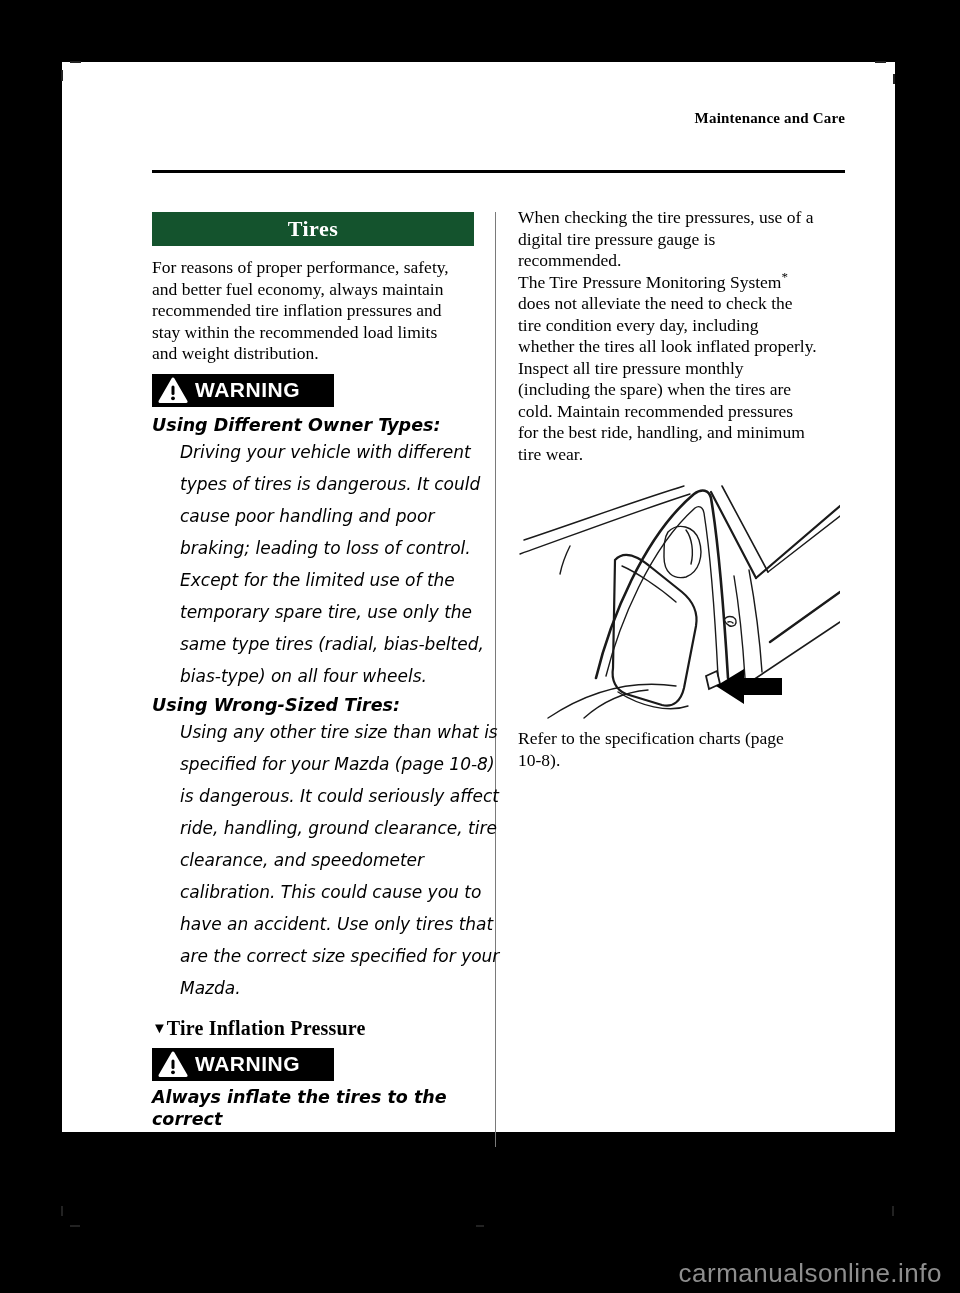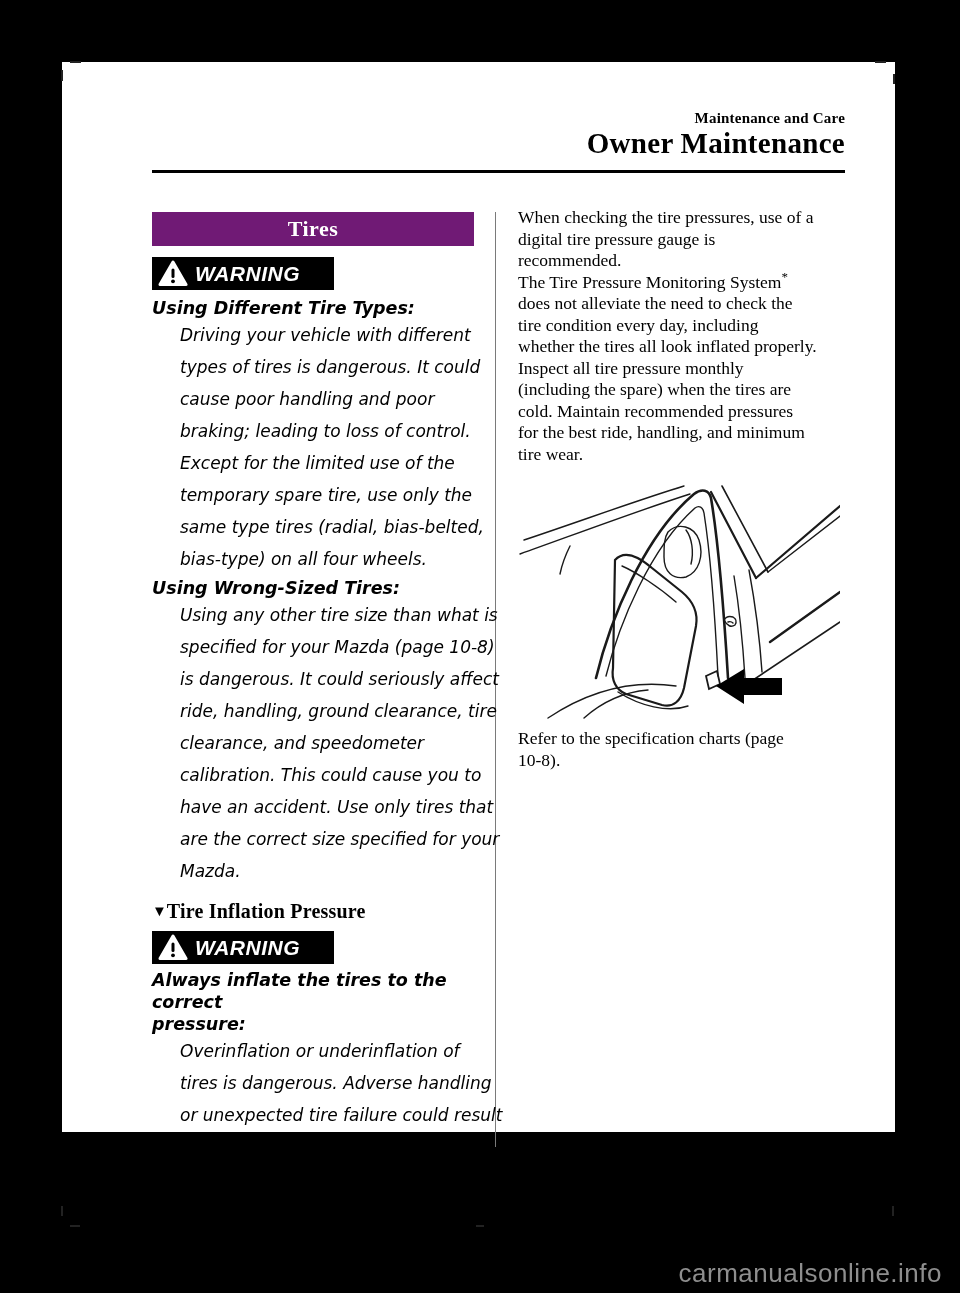--- a/index.html
+++ b/index.html
@@ -45,21 +45,21 @@
     margin-bottom:11px;
   }
   .intro { margin-bottom:9px; }
 
   .warning-box {
     width:182px; height:33px; background:#000; color:#fff;
     display:flex; align-items:center; gap:7px; padding-left:6px;
   }
   .warning-box .wlabel {
     font-family:"Liberation Sans", sans-serif; font-weight:bold;
-    font-size:21px; letter-spacing:.5px;font-style:italic;
+    font-size:21px; letter-spacing:.5px;
   }
   .wb1 { margin-bottom:7px; }
   .wb2 { margin-top:7px; }
 
   .ital  { font-family:"DejaVu Sans", sans-serif; font-style:italic; }
   .w-item { margin-bottom:2px; }
   .w-title { font-size:17.5px; font-weight:bold; line-height:22px; white-space:pre-line; }
   .w-body  { font-size:17px; line-height:32px; margin-left:28px; white-space:pre-line; }
   .w2-title { margin-top:5px; }
 
@@ -85,42 +85,46 @@
     font-family:"Liberation Sans", sans-serif; font-weight:normal;
     font-size:26px; letter-spacing:.5px;
   }
 </style>
 </head>
 <body>
 
 <div class="page">
 
   <div class="kicker">Maintenance and Care</div>
-  <div class="h-title">Owner Maintenance</div>
   <div class="h-rule"></div>
   <div class="col-divider"></div>
 
   <div class="col-left">
 
-    <div class="tires-box" id="tiresBox" style="background: #701a75;">
+    <div class="tires-box" id="tiresBox" style="background: #14532d;">
       <span>Tires</span>
     </div>
 
+    <div class="serif-p intro">For reasons of proper performance, safety,
+and better fuel economy, always maintain
+recommended tire inflation pressures and
+stay within the recommended load limits
+and weight distribution.</div>
 
     <div class="warning-box wb1" style="background: rgb(0, 0, 0);">
       <svg class="wicon" width="30" height="27" viewBox="0 0 30 27">
         <path d="M15 2 L28 24.5 L2 24.5 Z" fill="#ffffff" stroke="#ffffff" stroke-width="3" stroke-linejoin="round"></path>
         <rect x="13.5" y="8.5" width="3" height="9.5" rx="1.5" fill="#000"></rect>
         <circle cx="15" cy="21.3" r="1.9" fill="#000"></circle>
       </svg>
       <span class="wlabel">WARNING</span>
     </div>
 
     <div class="w-item ital">
-      <div class="w-title">Using Different Tire Types:</div>
+      <div class="w-title">Using Different Owner Types:</div>
       <div class="w-body">Driving your vehicle with different
 types of tires is dangerous. It could
 cause poor handling and poor
 braking; leading to loss of control.
 Except for the limited use of the
 temporary spare tire, use only the
 same type tires (radial, bias-belted,
 bias-type) on all four wheels.</div>
     </div>
 

